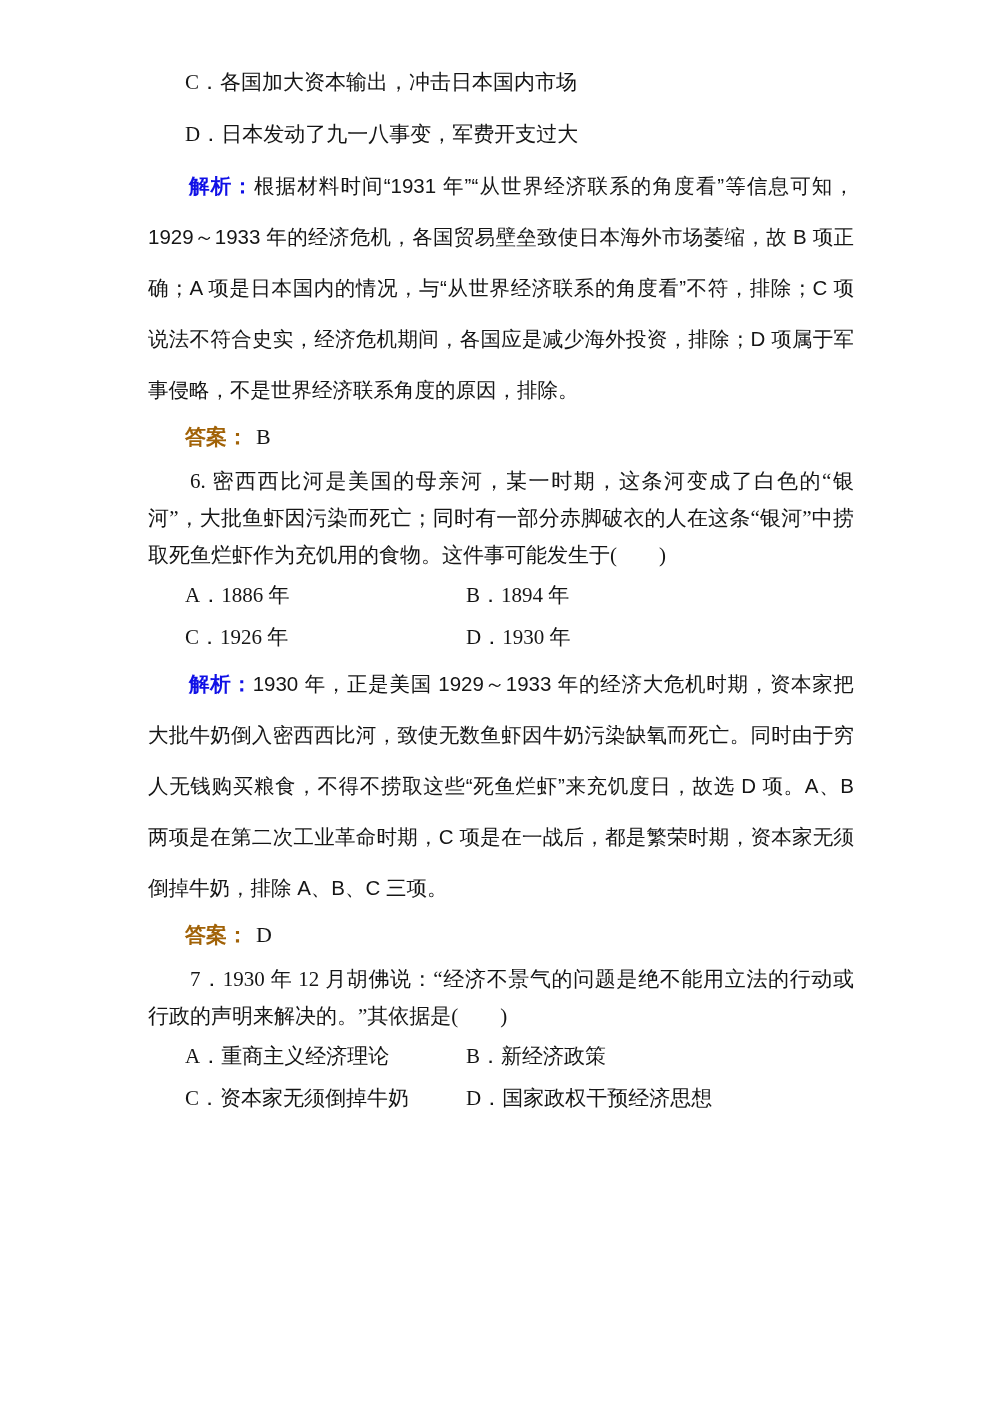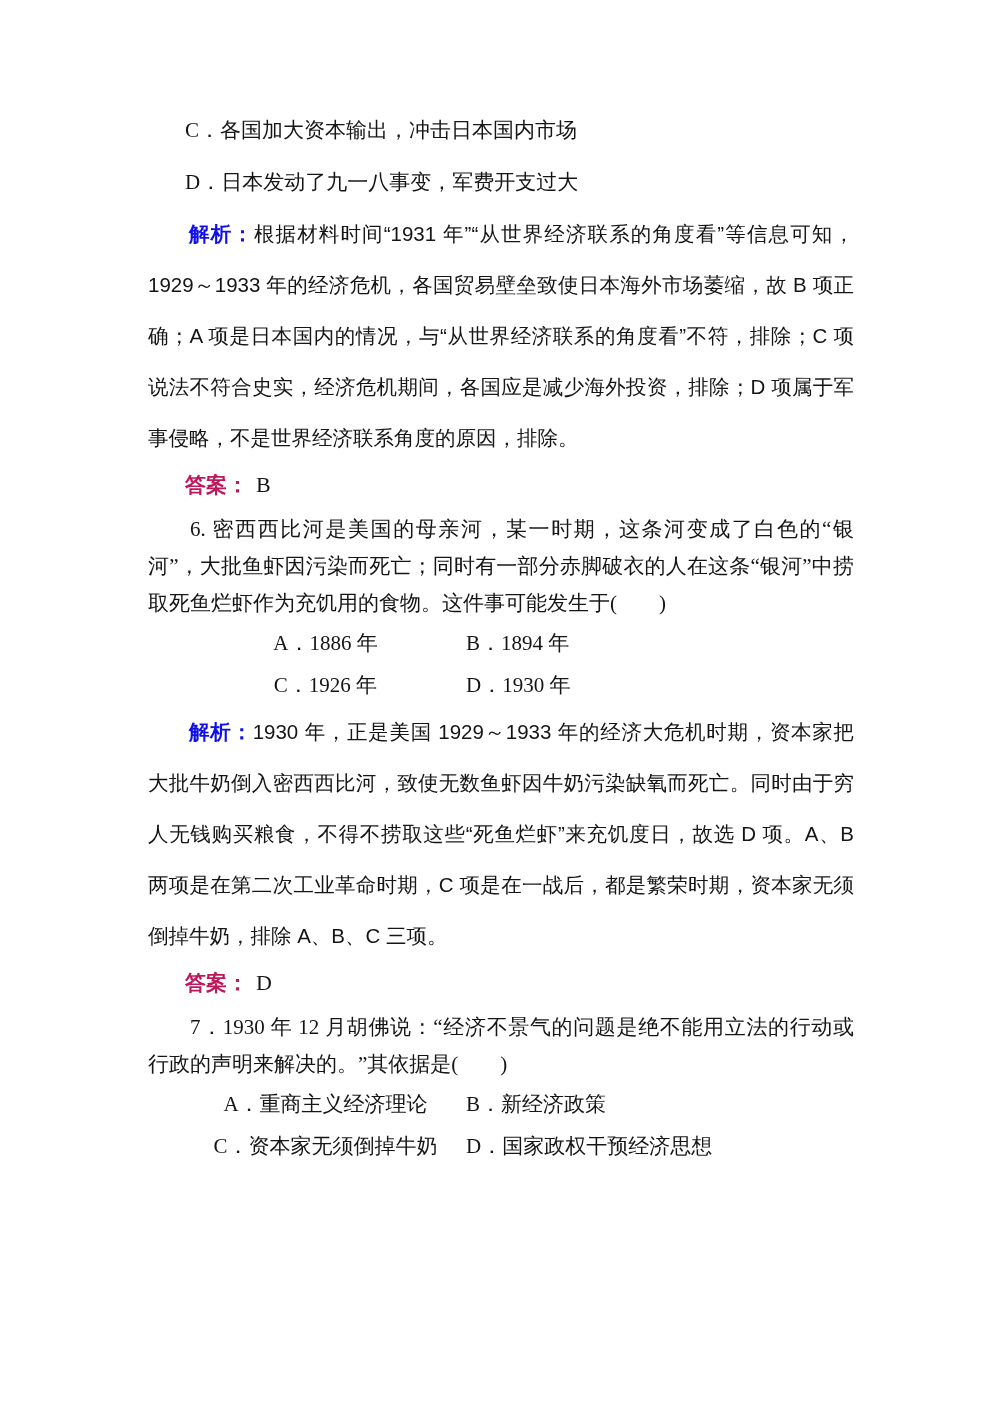--- a/index.html
+++ b/index.html
@@ -3,36 +3,36 @@
 <meta charset="utf-8">
 <style>
   html,body{margin:0;padding:0;background:#ffffff;}
   body{
     width:1000px;height:1414px;position:relative;overflow:hidden;
     font-family:"Liberation Serif","DejaVu Serif",serif;
     color:#151515;
     -webkit-font-smoothing:antialiased;
   }
   .doc{
-    position:absolute;left:148px;top:0;width:706px;padding-top:104px;
+    position:absolute;left:148px;top:0;width:706px;padding-top:56px;
   }
   
   .song{font-family:"Liberation Serif","DejaVu Serif",serif;font-size:21px;}
   
   .hei{font-family:"Liberation Sans","DejaVu Sans",sans-serif;font-size:20.5px;}
   p{margin:0;}
   .opt-line{line-height:52px;padding-left:37px;}
   .stem{line-height:37px;text-align:justify;text-indent:2em;}
   .opt-row{display:flex;line-height:42px;}
-  .opt-cell-a{width:318px;padding-left:37px;box-sizing:border-box;text-align:center;}
+  .opt-cell-a{width:318px;padding-left:37px;box-sizing:border-box;}
   .opt-cell-b{flex:1;}
   .analysis{line-height:51px;text-align:justify;text-indent:2em;}
   .analysis.no-indent{text-indent:0;}
   .lbl-blue{color:#1010e6;font-weight:bold;font-family:"Liberation Sans","DejaVu Sans",sans-serif;}
-  .lbl-red{color:#be185d;font-weight:bold;font-family:"Liberation Sans","DejaVu Sans",sans-serif;font-size:21px;}
+  .lbl-red{color:#a16207;font-weight:bold;font-family:"Liberation Sans","DejaVu Sans",sans-serif;font-size:21px;}
   .answer-line{line-height:44px;padding-left:37px;}
   .ans-letter{font-family:"Liberation Serif","DejaVu Serif",serif;font-size:22px;color:#151515;margin-left:8px;}
   .qgap{margin-top:2px;}
 </style>
 </head>
 <body>
 
 <div class="doc">
 
   <p class="song opt-line">C．各国加大资本输出，冲击日本国内市场</p>

